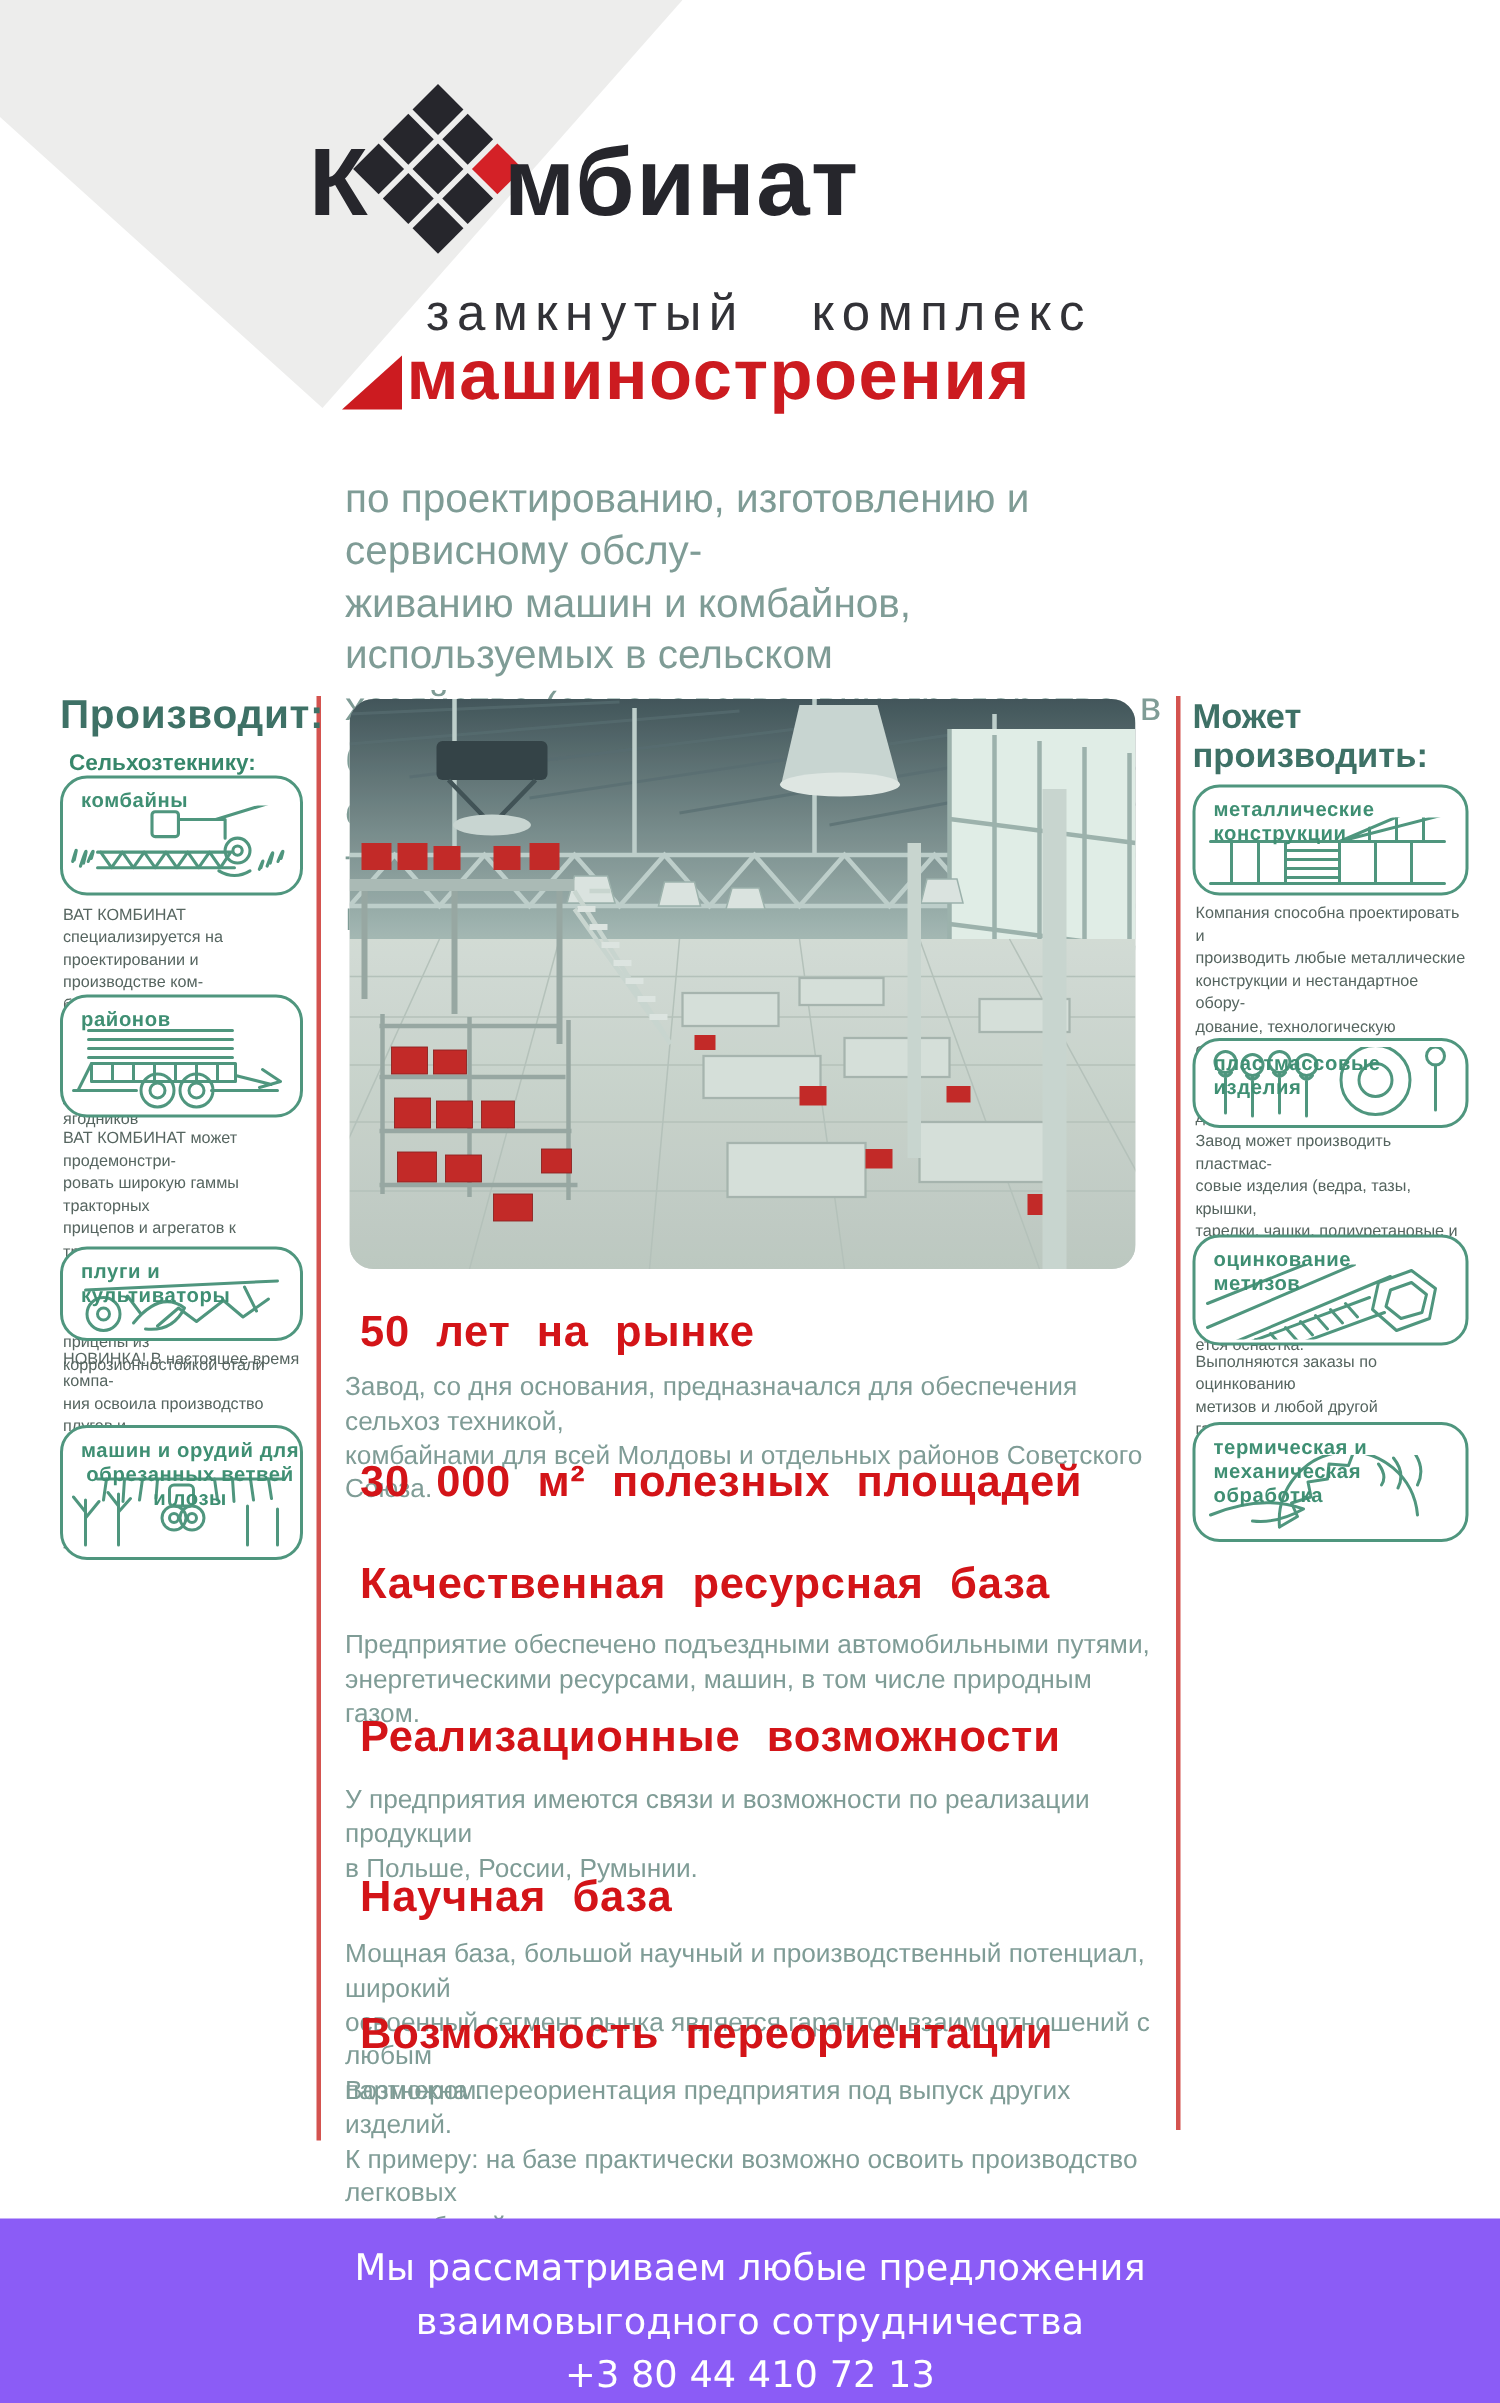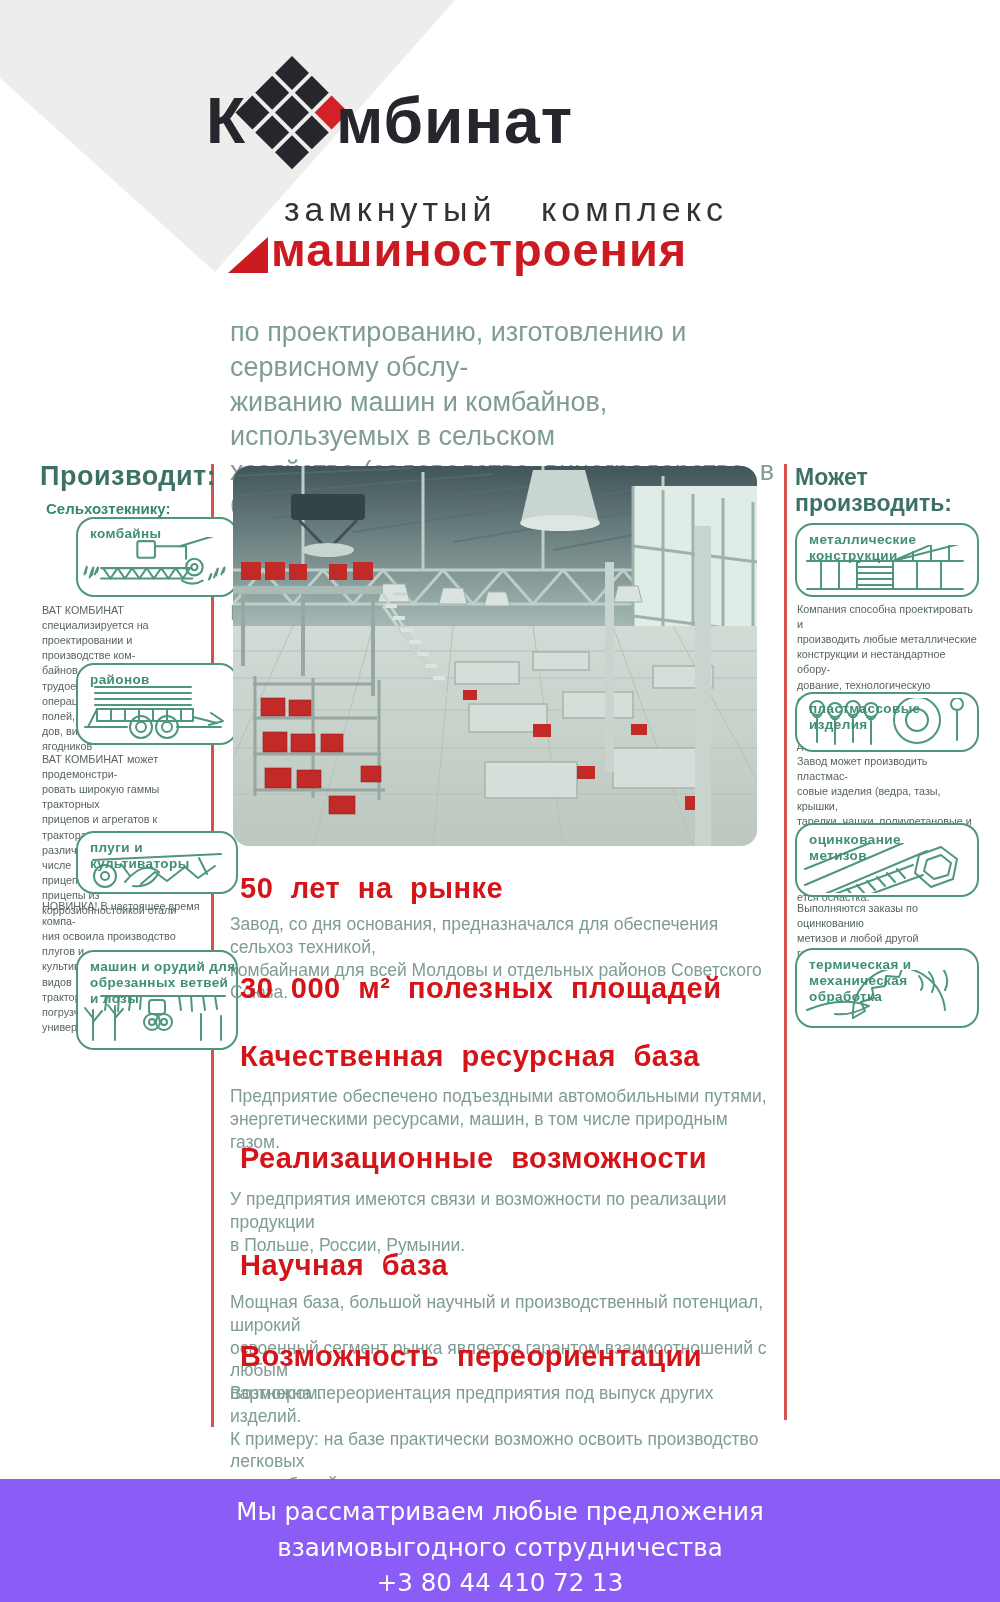--- a/index.html
+++ b/index.html
@@ -40,26 +40,26 @@
   .left-title  { left:40px; top:461px; font-size:27px; letter-spacing:0.5px; }
   .left-sub    { position:absolute; left:46px; top:500px; font-size:15px; font-weight:bold; color:#37876b; }
   .right-title { left:795px; top:464px; font-size:23px; width:190px; line-height:1.15; }
 
   .icon-box { position:absolute; border:2px solid #4f967e; border-radius:18px; background:#fff; }
   .icon-label { position:absolute; left:12px; top:7px; font-size:13.5px; font-weight:bold;
     color:#3f8f73; letter-spacing:0.4px; line-height:1.2; white-space:pre-line; z-index:2; }
   .icon-art { position:absolute; right:2px; bottom:2px; }
   .caption { position:absolute; font-size:10.8px; line-height:1.4; color:#566560; }
 
-  .lbox { left:40px; width:162px;margin-left:36px; }
+  .lbox { left:40px; width:162px; }
   .lcap { left:42px; width:160px; }
   .lbox1 { top:517px; height:80px; }   .lcap1 { top:603px; }
   .lbox2 { top:663px; height:82px; }   .lcap2 { top:752px; }
   .lbox3 { top:831px; height:63px; }   .lcap3 { top:899px; }
-  .lbox4 { top:950px; height:100px; }
+  .lbox4 { top:950px; height:90px;text-align:center; }
 
   .rbox { left:795px; width:184px; }
   .rcap { left:797px; width:182px; }
   .rbox1 { top:523px; height:74px;padding-left:26px; }   .rcap1 { top:602px; }
   .rbox2 { top:672px; height:60px;margin-top:20px; }   .rcap2 { top:754px; }
   .rbox3 { top:823px; height:74px; }   .rcap3 { top:901px; }
   .rbox4 { top:948px; height:80px; }
 
   .lineart { stroke:#4f967e; fill:none; stroke-width:2; stroke-linecap:round; stroke-linejoin:round; }
 

